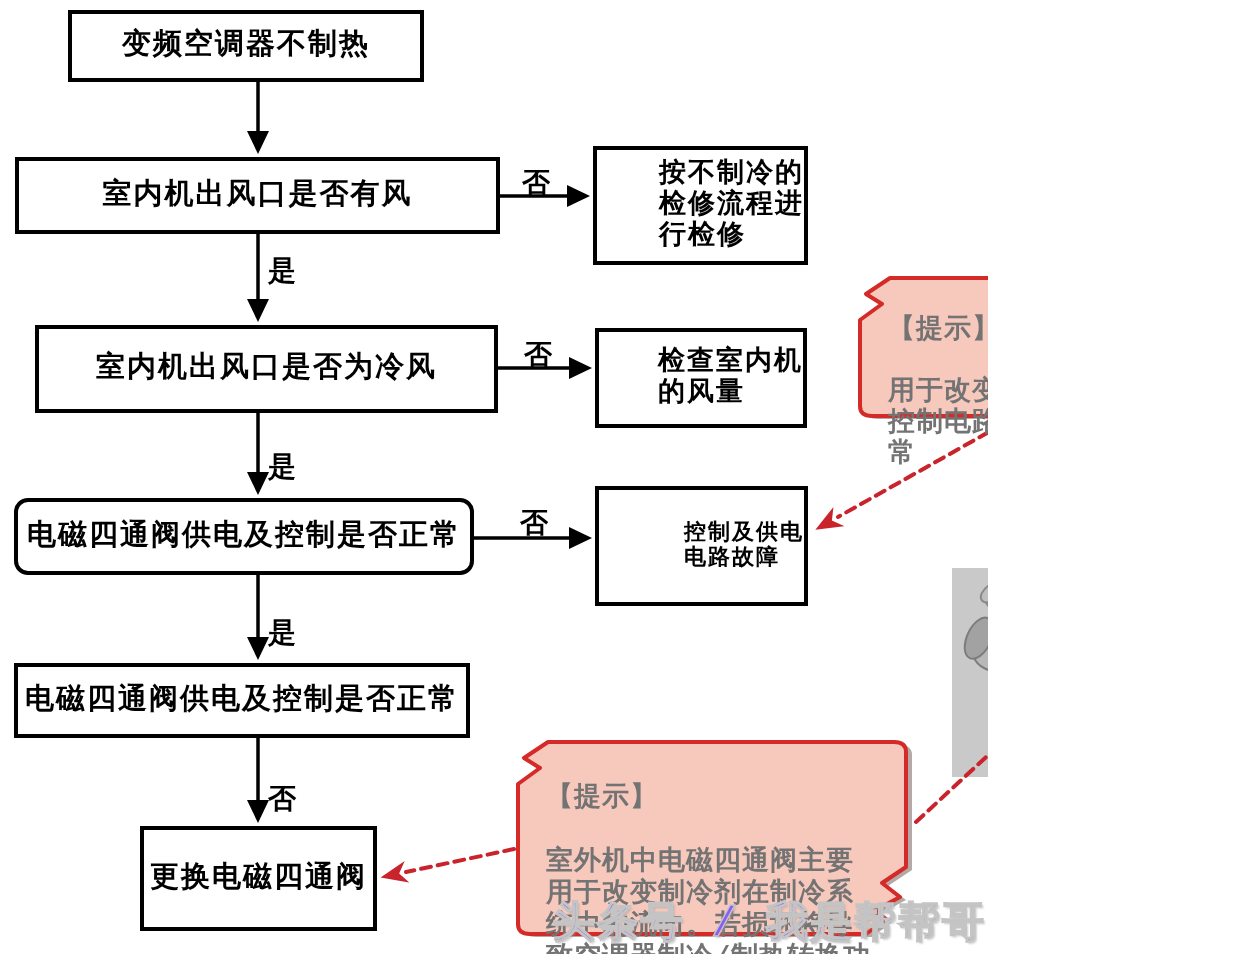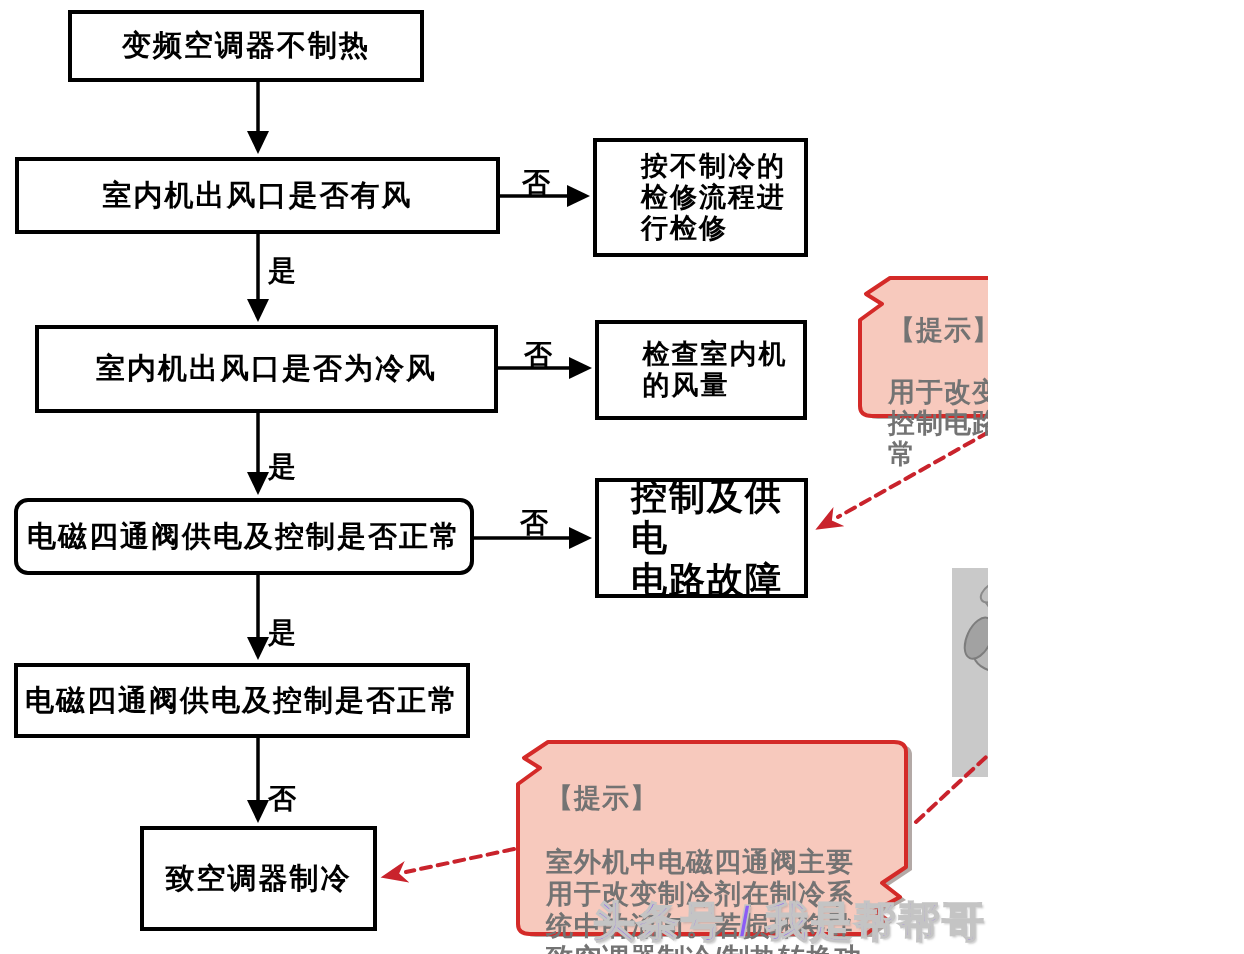--- a/index.html
+++ b/index.html
@@ -1,27 +1,27 @@
 <!DOCTYPE html>
 <html><head>
 <meta charset="utf-8">
 <style>
   html,body{margin:0;padding:0;background:#ffffff;}
   #canvas{
     position:relative;width:988px;height:954px;background:#ffffff;overflow:hidden;
-    font-family:Liberation Sans, sans-serif;
+    font-family:Liberation Mono, monospace;
   }
   
   .fbox{
     position:absolute;background:#ffffff;border:4px solid #000;
     display:flex;align-items:center;justify-content:center;
     font-weight:700;color:#000;z-index:3;box-sizing:border-box;
     letter-spacing:2px;line-height:1.15;
   }
-  .fbox.leftalign{justify-content:center;}
+  .fbox.leftalign{justify-content:flex-end;margin-top:8px;}
   .pre{white-space:pre-line;}
   
   .lbl{
     position:absolute;font-weight:700;color:#000;font-size:28px;z-index:4;
   }
   
   #arrows{position:absolute;left:0;top:0;z-index:2;pointer-events:none;}
   
   .tip{position:absolute;z-index:3;}
   .tip svg{position:absolute;left:0;top:0;}
@@ -135,31 +135,31 @@
 
   <div class="fbox leftalign" style="left:595px;top:320px;width:212px;height:100px;font-size:27px;padding-left:28px;">
     <span class="pre">检查室内机
 的风量</span>
   </div>
 
   <div class="fbox" style="left:14px;top:498px;width:460px;height:77px;font-size:29px;border-radius:14px;">
     <span>电磁四通阀供电及控制是否正常</span>
   </div>
 
-  <div class="fbox leftalign" style="left:595px;top:478px;width:213px;height:120px;font-size:36px;padding-left:32px;">
+  <div class="fbox leftalign" style="left:595px;top:478px;width:213px;height:120px;font-size:22px;padding-left:32px;">
     <span class="pre">控制及供电
 电路故障</span>
   </div>
 
   <div class="fbox" style="left:14px;top:663px;width:456px;height:75px;font-size:29px;">
     <span>电磁四通阀供电及控制是否正常</span>
   </div>
 
   <div class="fbox" style="left:140px;top:826px;width:237px;height:105px;font-size:29px;">
-    <span>致空调器制冷</span>
+    <span>更换电磁四通阀</span>
   </div>
 
   <div class="lbl" style="left:522px;top:164px;">否</div>
   <div class="lbl" style="left:268px;top:252px;">是</div>
   <div class="lbl" style="left:524px;top:336px;">否</div>
   <div class="lbl" style="left:268px;top:448px;">是</div>
   <div class="lbl" style="left:520px;top:504px;">否</div>
   <div class="lbl" style="left:268px;top:614px;">是</div>
   <div class="lbl" style="left:268px;top:780px;">否</div>
 

